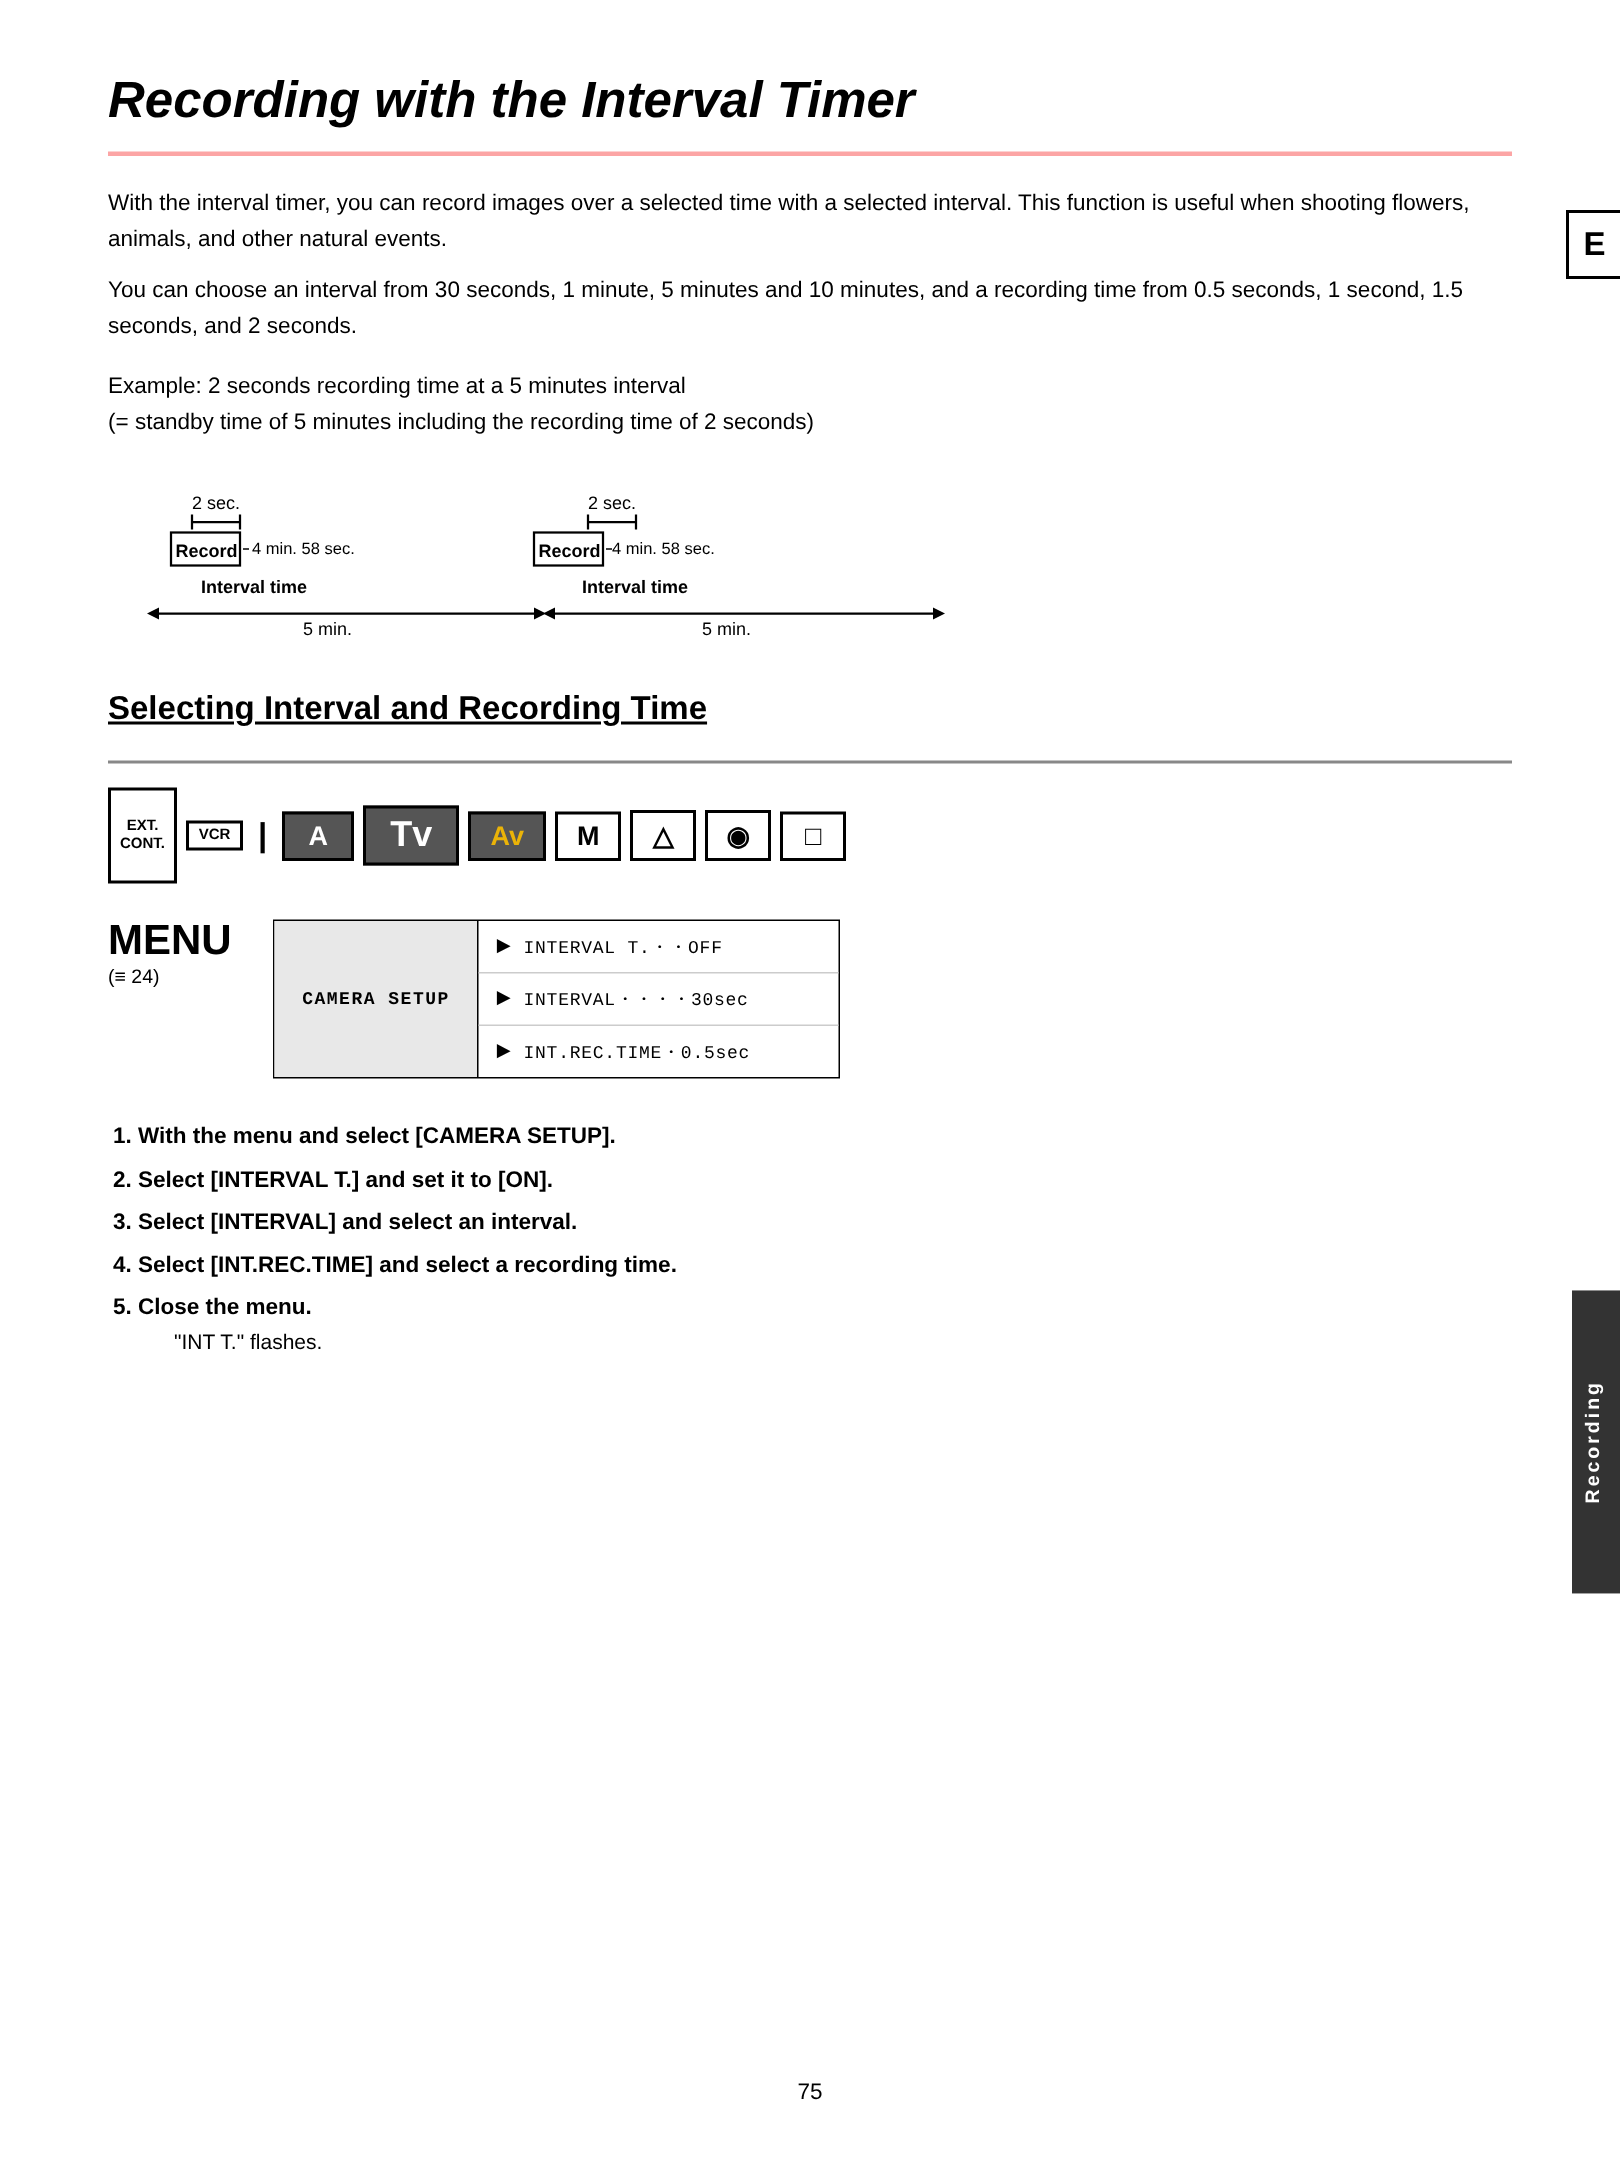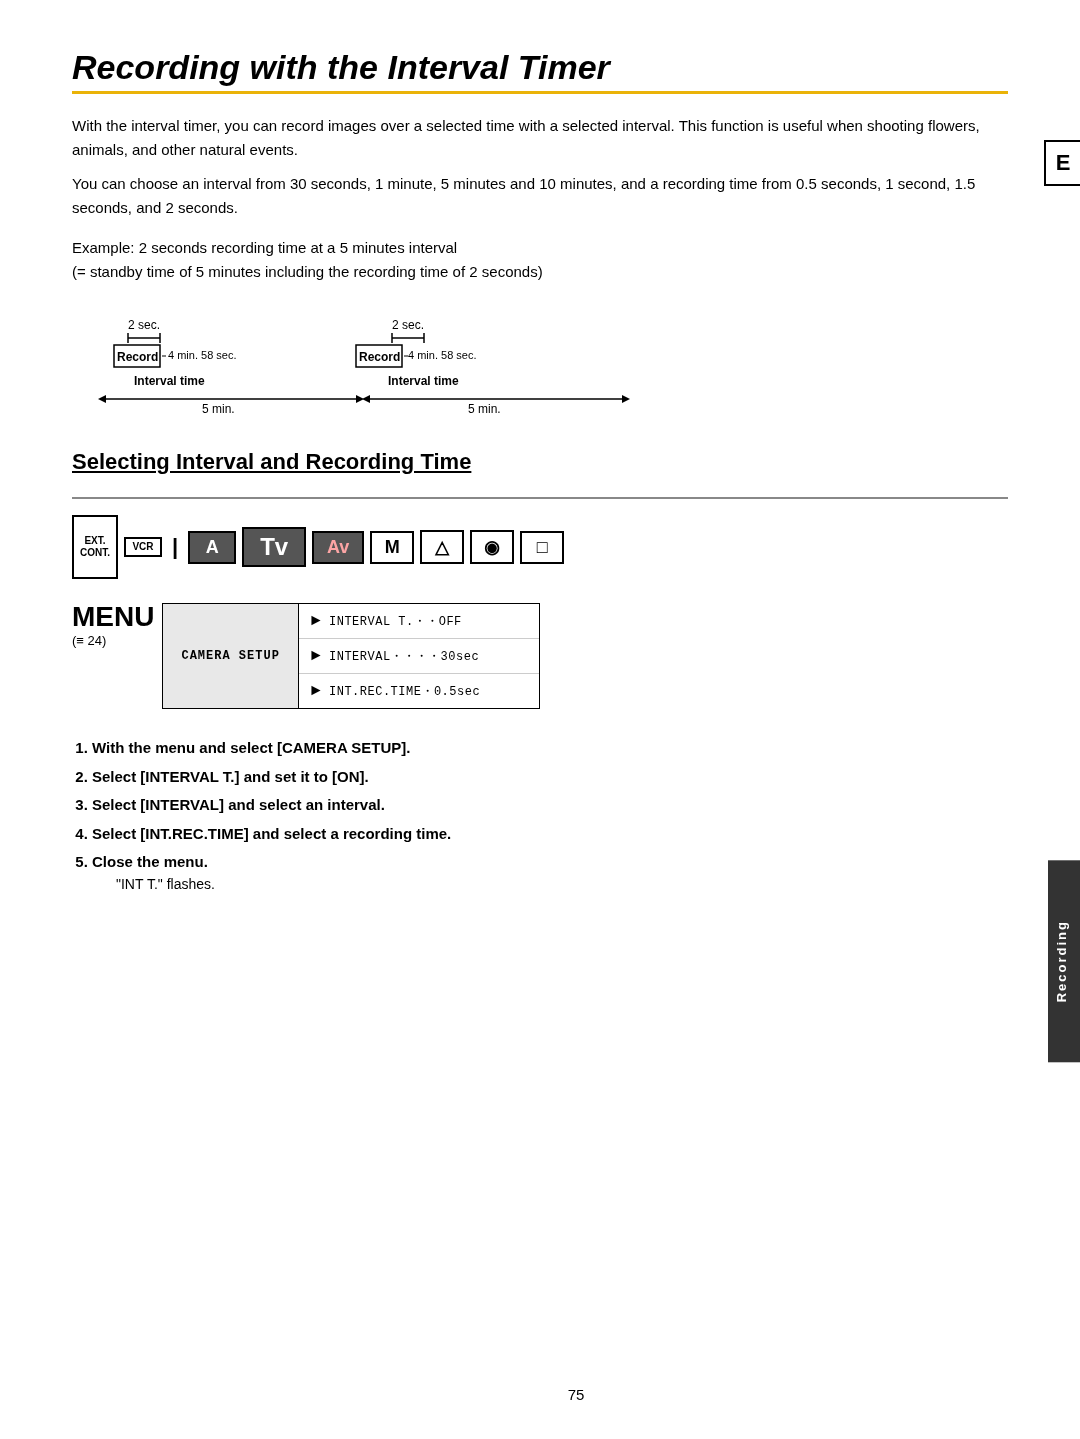--- a/index.html
+++ b/index.html
@@ -48,22 +48,22 @@
       writing-mode: vertical-rl;
       transform: rotate(180deg);
       letter-spacing: 2px;
     }
 
     
     .page-title {
       font-size: 34px;
       font-weight: bold;
       font-style: italic;
-      border-bottom: 3px solid #eab308;
-      padding-bottom: 4px;
+      border-bottom: 3px solid #fca5a5;
+      padding-bottom: 14px;
       margin-bottom: 20px;
       font-family: Arial, sans-serif;
     }
 
     
     .body-text {
       font-size: 15px;
       line-height: 1.6;
       margin-bottom: 10px;
       color: #000;
@@ -134,21 +134,21 @@
 
     .mode-btn.tv-highlighted {
       background: #555;
       color: #fff;
       font-size: 22px;
       padding: 4px 14px;
     }
 
     .mode-btn.av-highlighted {
       background: #555;
-      color: #fca5a5;
+      color: #eab308;
     }
 
     .mode-btn.m-style {
       background: #fff;
       color: #000;
     }
 
     .mode-btn.icon-btn {
       font-size: 18px;
     }
@@ -157,21 +157,21 @@
       font-size: 22px;
       font-weight: bold;
       color: #000;
       margin: 0 4px;
     }
 
     
     .menu-area {
       display: flex;
       align-items: flex-start;
-      gap: 8px;
+      gap: 28px;
       margin-bottom: 28px;
     }
 
     .menu-label {
       font-size: 28px;
       font-weight: 900;
       font-family: Arial Black, Arial, sans-serif;
       line-height: 1;
       min-width: 70px;
     }
@@ -252,21 +252,20 @@
     }
 
     
     .page-number {
       position: absolute;
       bottom: 36px;
       left: 50%;
       transform: translateX(-50%);
       font-size: 15px;
       color: #000;
-      margin-left: 36px;
     }
 
     .menu-label-block {
       display: flex;
       flex-direction: column;
       align-items: flex-start;
     }
   </style>
 </head>
 <body>

